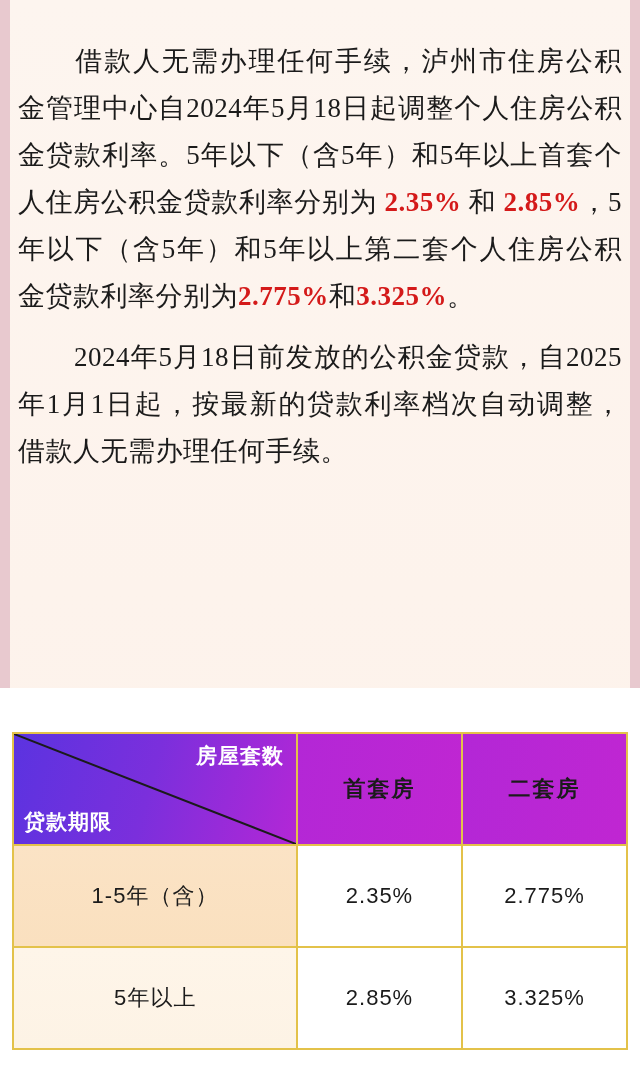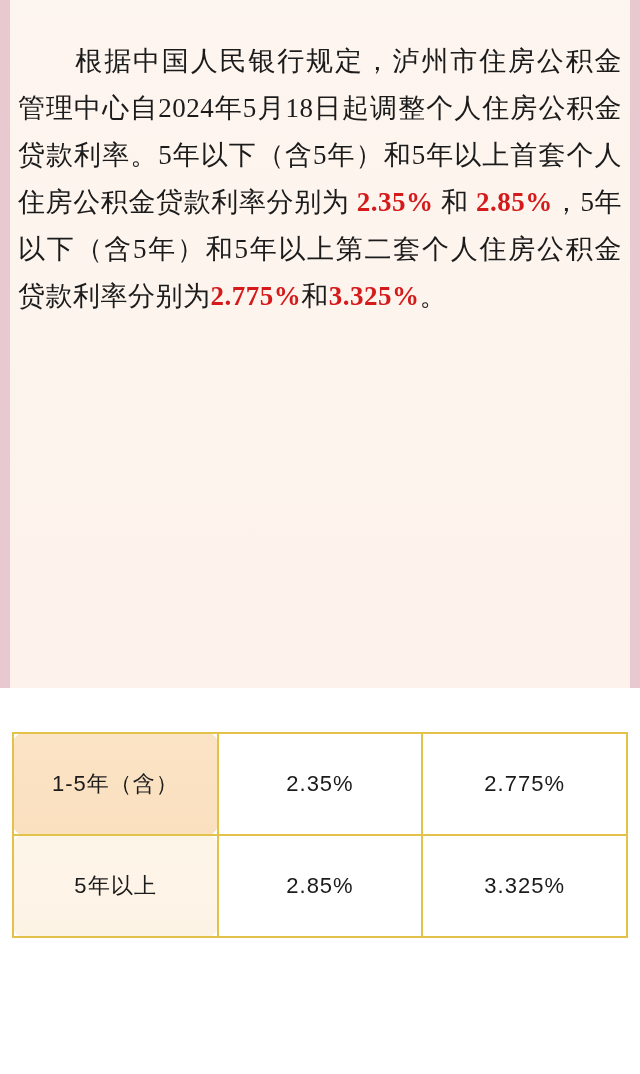--- a/index.html
+++ b/index.html
@@ -131,21 +131,20 @@
     color: #ffffff;
     font-size: 24px;
     font-weight: bold;
     letter-spacing: 2px;
   }
   .row-label {
     height: 98px;
     background: linear-gradient(180deg, #fbe3c5 0%, #fae0bf 100%);
     font-size: 23px;
     letter-spacing: 1px;
-    border-radius: 11px;
   }
   .row-label.light {
     background: linear-gradient(180deg, #fef5e9 0%, #fdf3e5 100%);
     font-family: Liberation Mono, monospace;
   }
   .val-cell {
     height: 98px;
     background: #ffffff;
     font-size: 23px;
     letter-spacing: 1px;
@@ -154,29 +153,43 @@
 </head>
 <body>
 
 <div class="page">
 
   <div class="left-stripe"></div>
   <div class="right-stripe"></div>
 
   <div class="article">
     <p class="para">
-      <span class="indent"></span><span id="p1-text"><span>根据中国人民银行规定，泸州市住房公积金管理中心自2024年5月18日起调整个人住房公积金贷款利率。5年以下（含5年）和5年以上首套个人住房公积金贷款利率分别为 </span><span class="hl">2.35%</span><span> 和 </span><span class="hl">2.85%</span><span>，5年以下（含5年）和5年以上第二套个人住房公积金贷款利率分别为</span><span class="hl">2.775%</span><span>和</span><span class="hl">3.325%</span><span>。</span></span>
+      <span class="indent"></span><span id="p1-text"><span>借款人无需办理任何手续，泸州市住房公积金管理中心自2024年5月18日起调整个人住房公积金贷款利率。5年以下（含5年）和5年以上首套个人住房公积金贷款利率分别为 </span><span class="hl">2.35%</span><span> 和 </span><span class="hl">2.85%</span><span>，5年以下（含5年）和5年以上第二套个人住房公积金贷款利率分别为</span><span class="hl">2.775%</span><span>和</span><span class="hl">3.325%</span><span>。</span></span>
+    </p>
+    <p class="para">
+      <span class="indent"></span><span id="p2-text"><span>2024年5月18日前发放的公积金贷款，自2025年1月1日起，按最新的贷款利率档次自动调整，借款人无需办理任何手续。</span></span>
     </p>
   </div>
 
   <div class="divider-band"></div>
 
   <div class="table-wrap">
     <table class="rate-table">
       <tbody>
+        <tr>
+          <td class="corner-cell">
+            <svg class="diag" viewBox="0 0 282 108" preserveAspectRatio="none">
+              <line x1="0" y1="0" x2="282" y2="108" stroke="#1b1b1b" stroke-width="2"></line>
+            </svg>
+            <span class="lbl-top">房屋套数</span>
+            <span class="lbl-bottom">贷款期限</span>
+          </td>
+          <td class="head-cell">首套房</td>
+          <td class="head-cell">二套房</td>
+        </tr>
         <tr>
           <td class="row-label">1-5年（含）</td>
           <td class="val-cell">2.35%</td>
           <td class="val-cell">2.775%</td>
         </tr>
         <tr>
           <td class="row-label light">5年以上</td>
           <td class="val-cell">2.85%</td>
           <td class="val-cell">3.325%</td>
         </tr>

